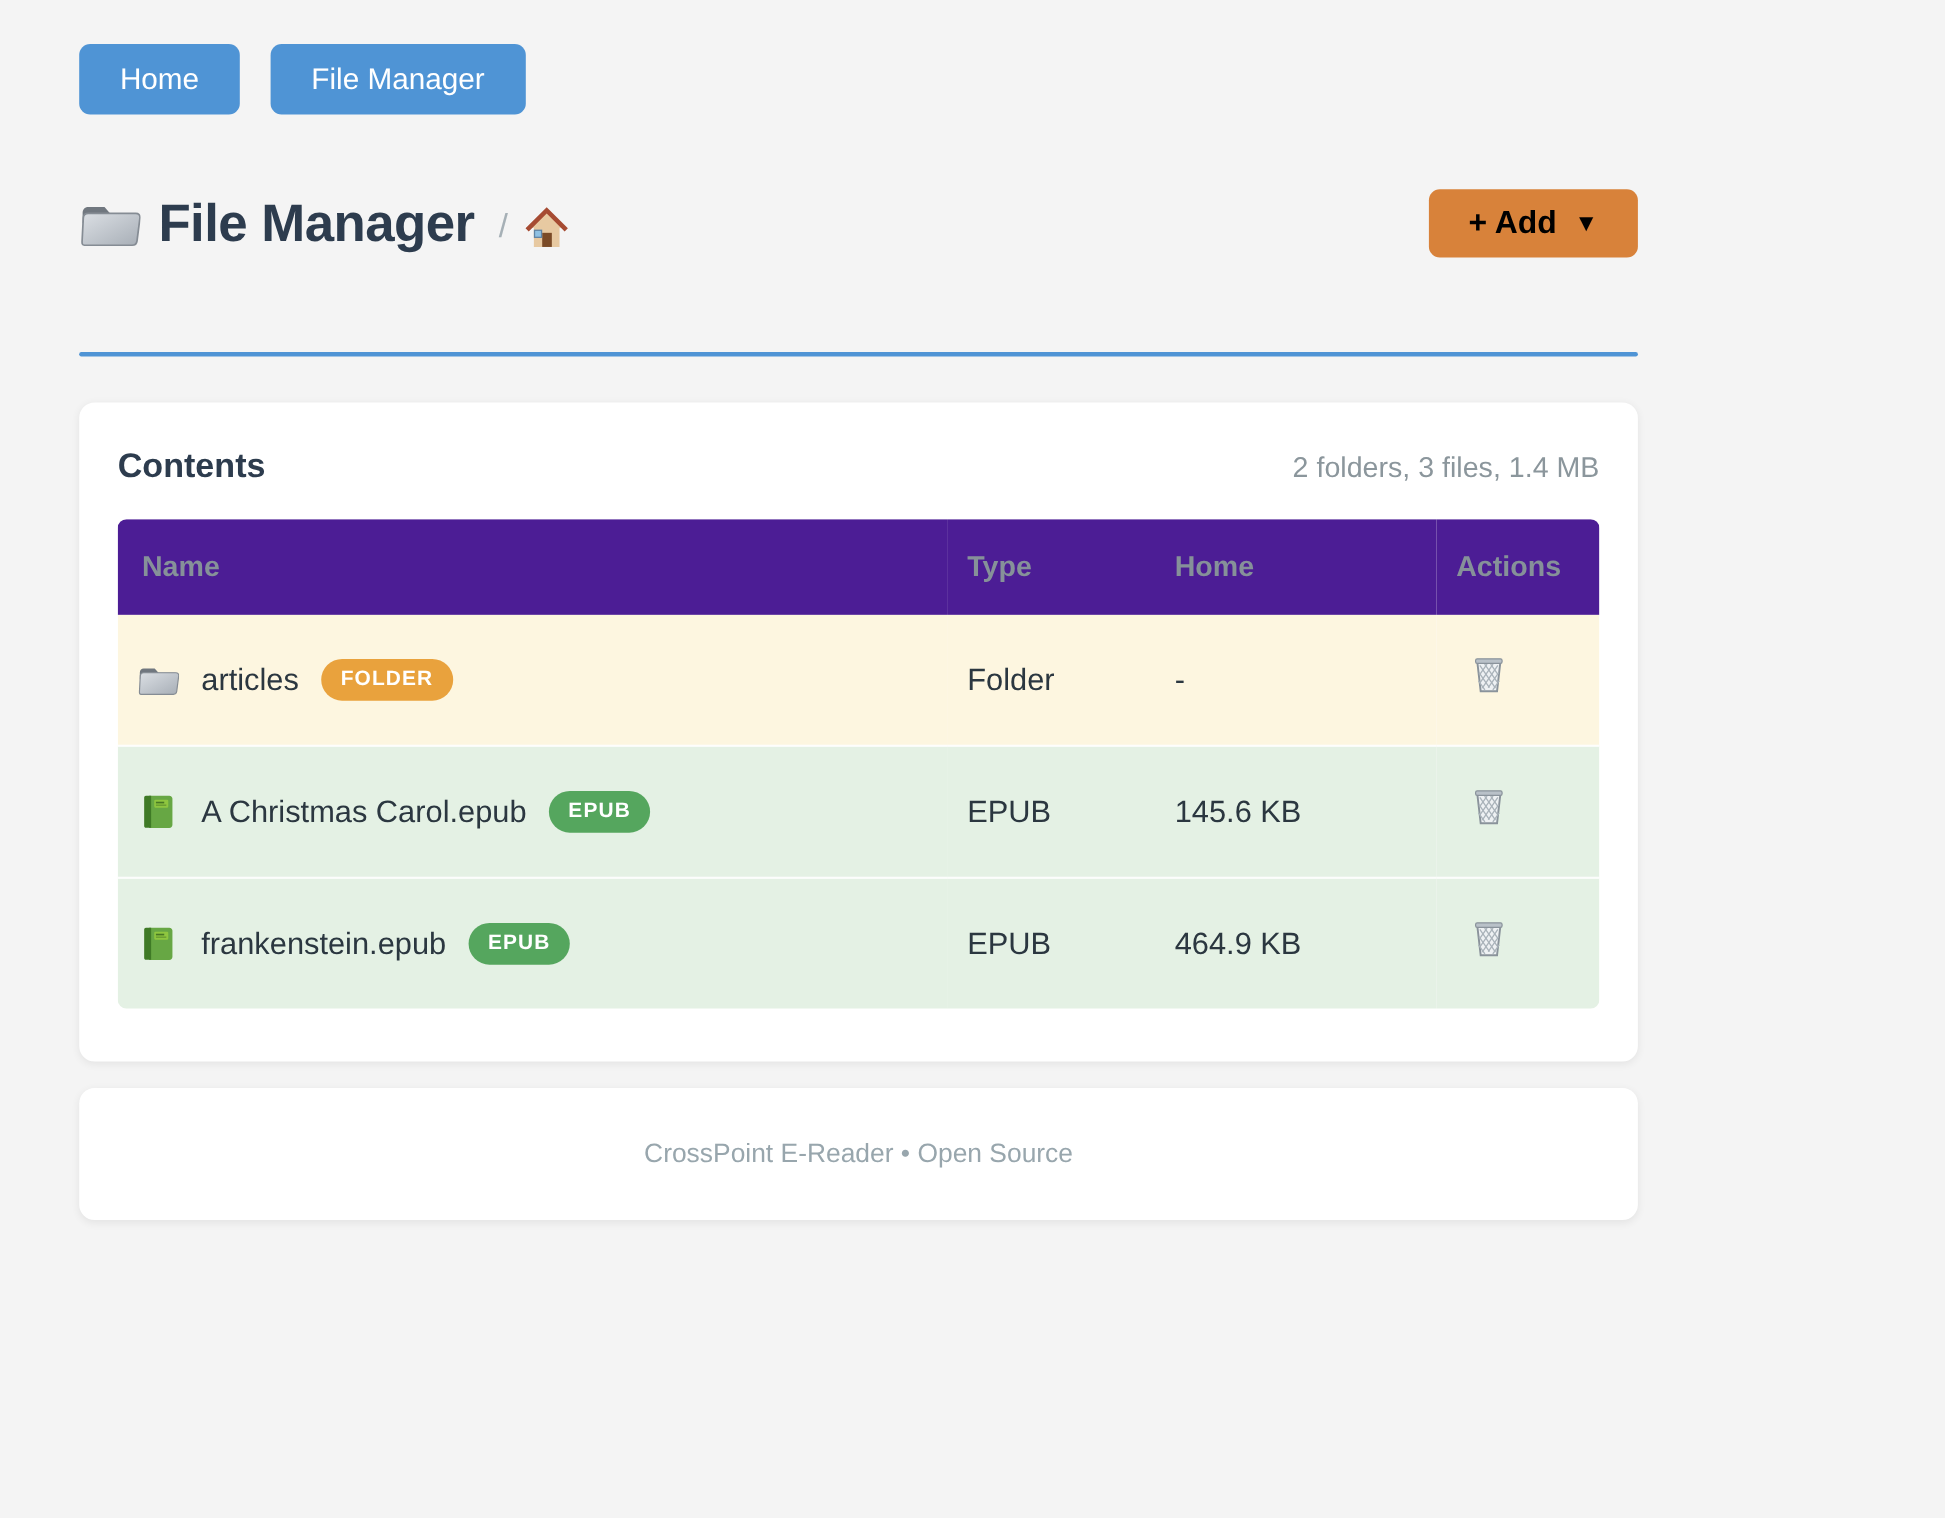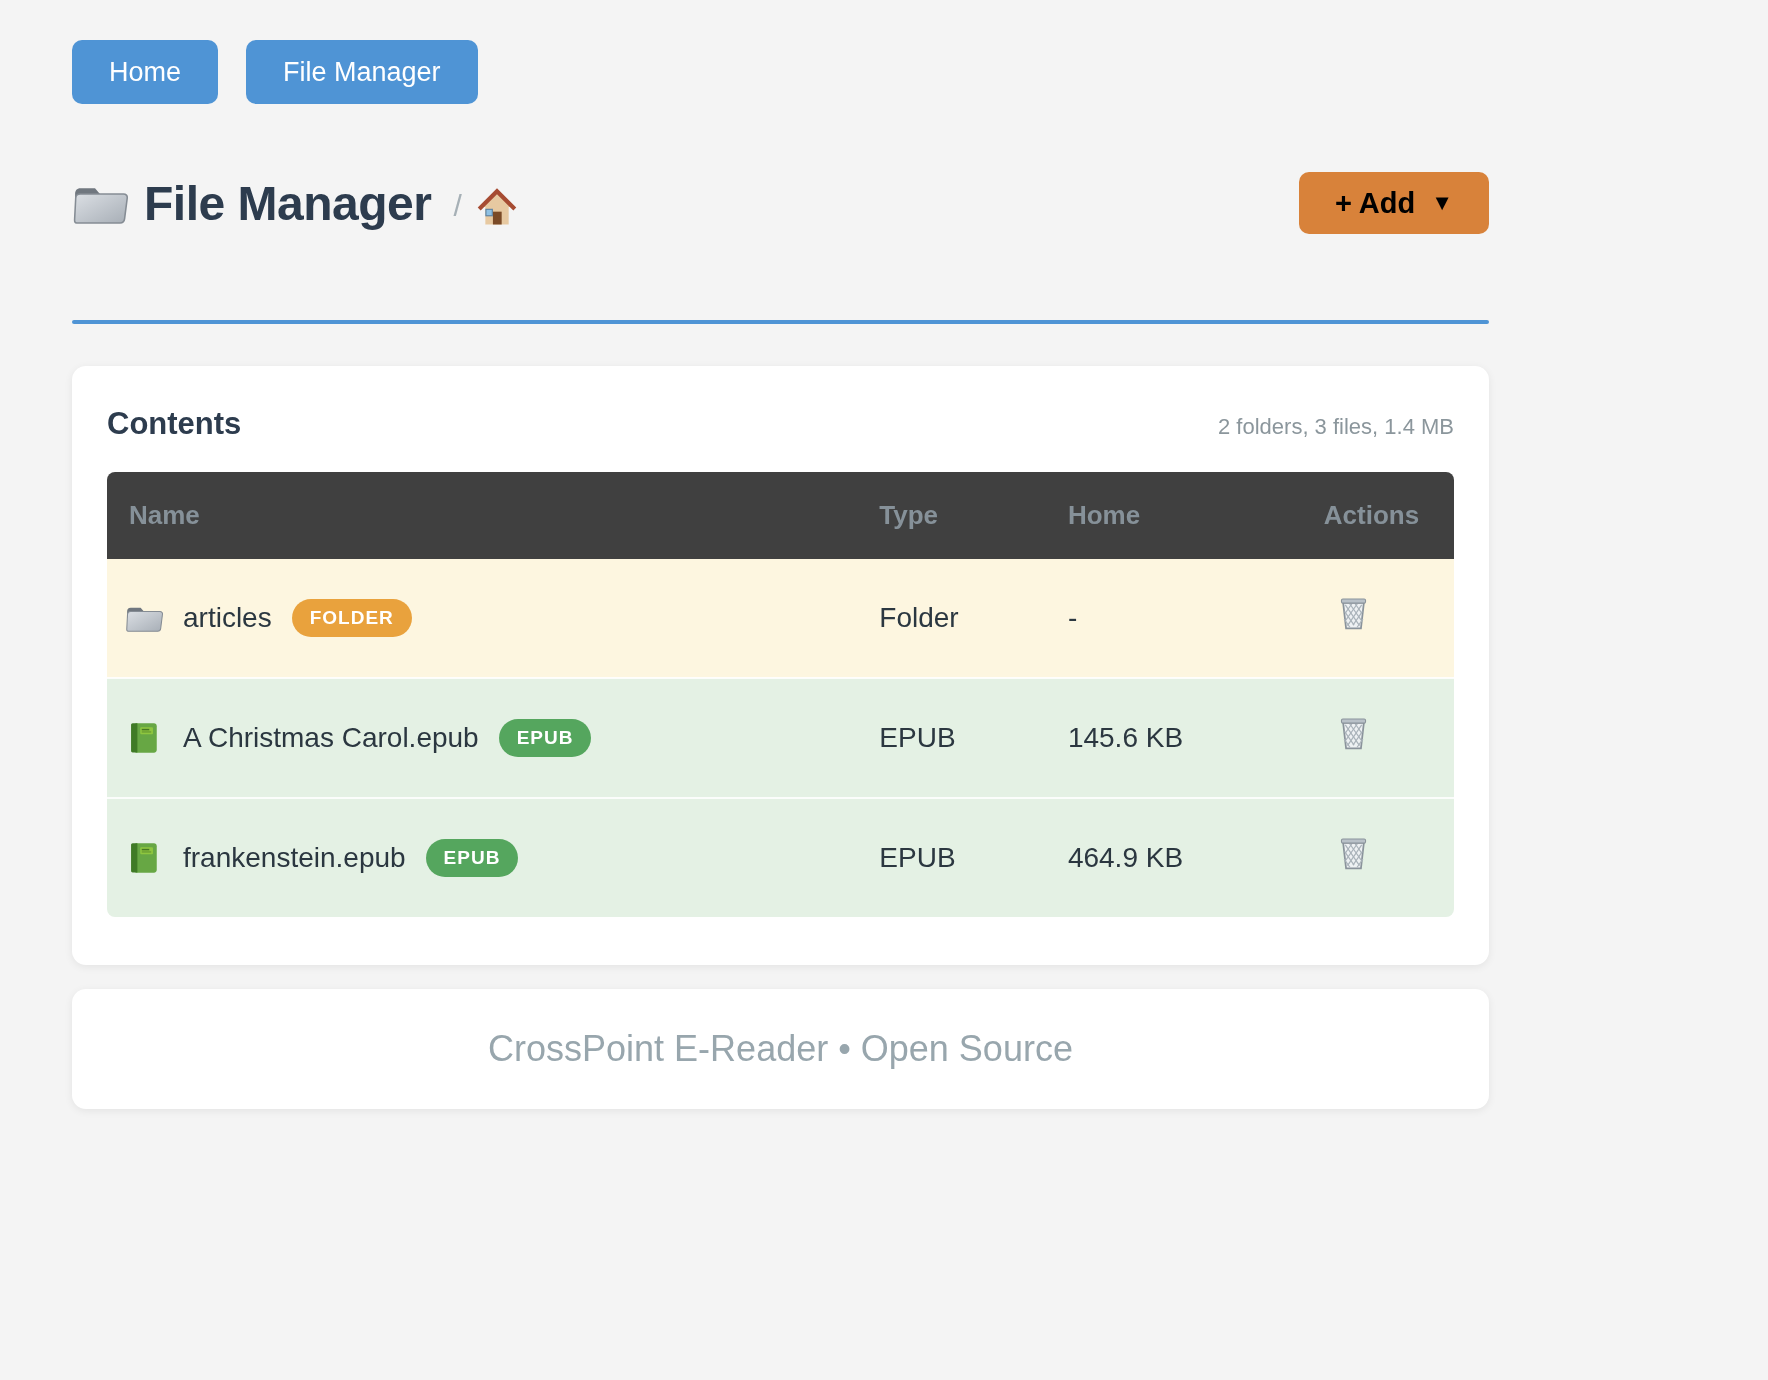--- a/index.html
+++ b/index.html
@@ -47,25 +47,25 @@
   .title-rule{height:4px;background:var(--accent-blue);border:none;border-radius:2px;margin-top:84px;}
 
   
   .card{
     background:#fff;border-radius:14px;margin-top:42px;
     box-shadow:0 2px 8px rgba(0,0,0,0.07);
     padding:40px 35px 48px 35px;
   }
   .card-head{display:flex;align-items:baseline;margin-bottom:30px;text-align:right;}
   .card-title{font-size:31px;font-weight:bold;color:var(--dark);}
-  .card-summary{margin-left:auto;font-size:22px;color:var(--muted);}
+  .card-summary{margin-left:auto;font-size:26px;color:var(--muted);}
 
   .table-wrap{border-radius:8px;overflow:hidden;}
   table{width:100%;border-collapse:collapse;}
-  thead tr{background:#404040;}
+  thead tr{background:#4c1d95;}
   th{
     text-align:left;font-size:26px;font-weight:bold;color:#869199;
     padding:28px 0 28px 18px;
   }
   th.col-name{padding-left:22px;}
   td{font-size:28px;color:var(--cell-text);padding:36px 0 36px 18px;line-height:40px;vertical-align:middle;}
   td.cell-name{padding-left:18px;}
   tbody tr{border-top:2px solid rgba(255,255,255,0.85);}
   tbody tr:first-child{border-top:none;}
   tr.row--folder{background:var(--folder-row-bg);}
@@ -82,21 +82,21 @@
 
   .delete-btn{background:none;border:none;cursor:pointer;padding:0 0 0 14px;line-height:0;}
   .delete-btn svg{width:31px;height:35px;}
 
   
   .footer-card{
     background:#fff;border-radius:14px;margin-top:24px;height:120px;
     box-shadow:0 2px 8px rgba(0,0,0,0.07);
     display:flex;align-items:center;justify-content:center;
   }
-  .footer-text{font-size:36px;color:#98a6ad;}
+  .footer-text{font-size:24px;color:#98a6ad;}
 </style>
 </head>
 <body>
 
 <svg width="0" height="0" style="position:absolute" aria-hidden="true">
   <defs>
     <linearGradient id="folderGrad" x1="0" y1="0" x2="1" y2="1">
       <stop offset="0" stop-color="#dbdfe4"></stop>
       <stop offset="1" stop-color="#a7aeb6"></stop>
     </linearGradient>

